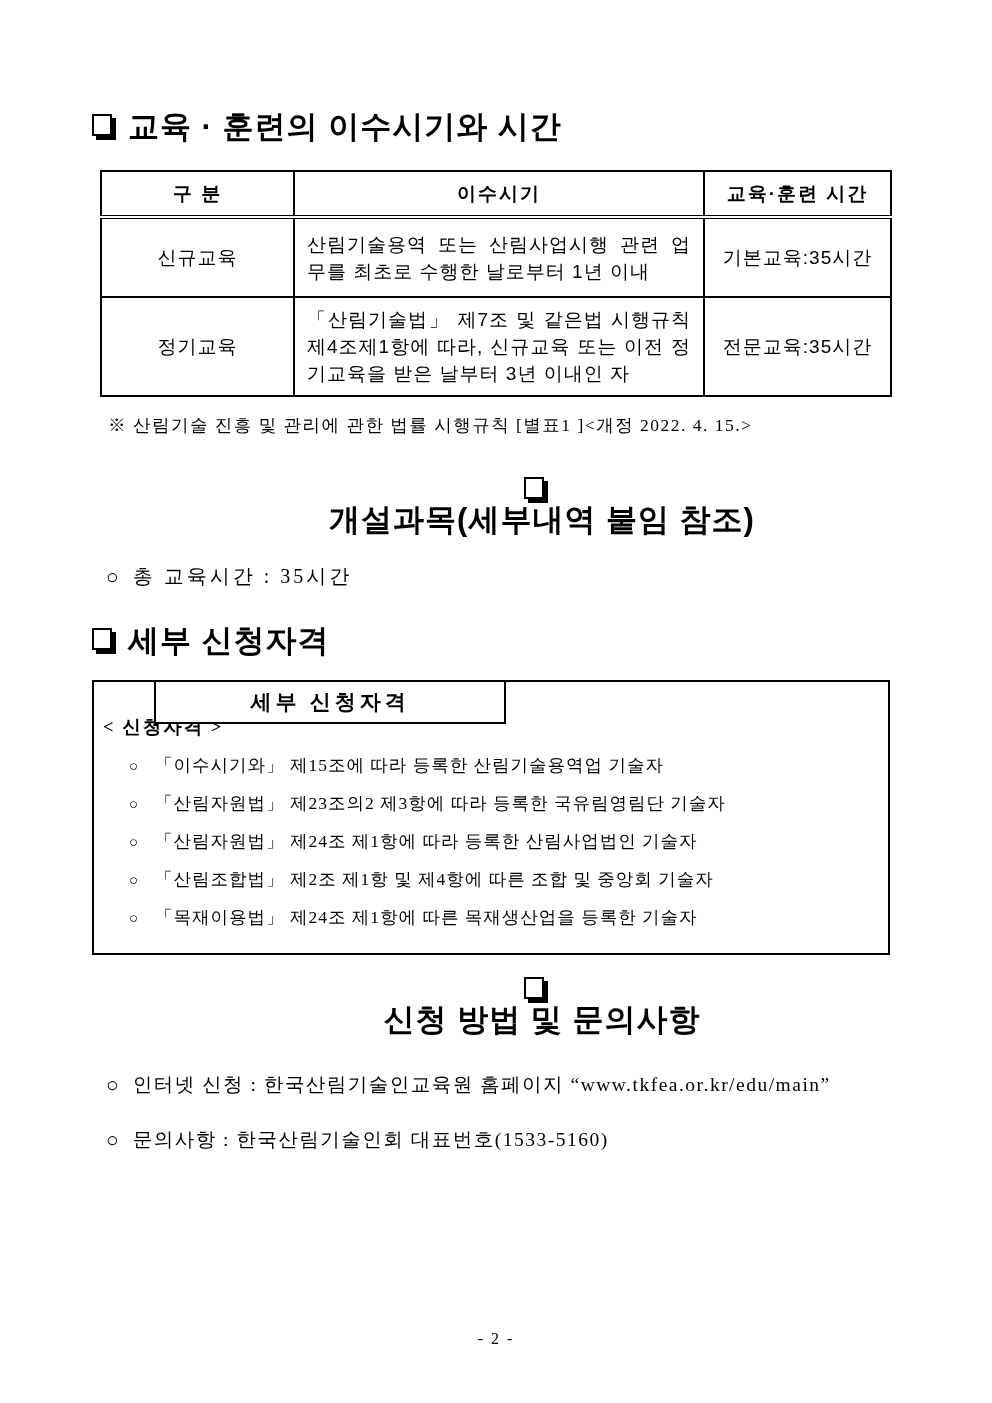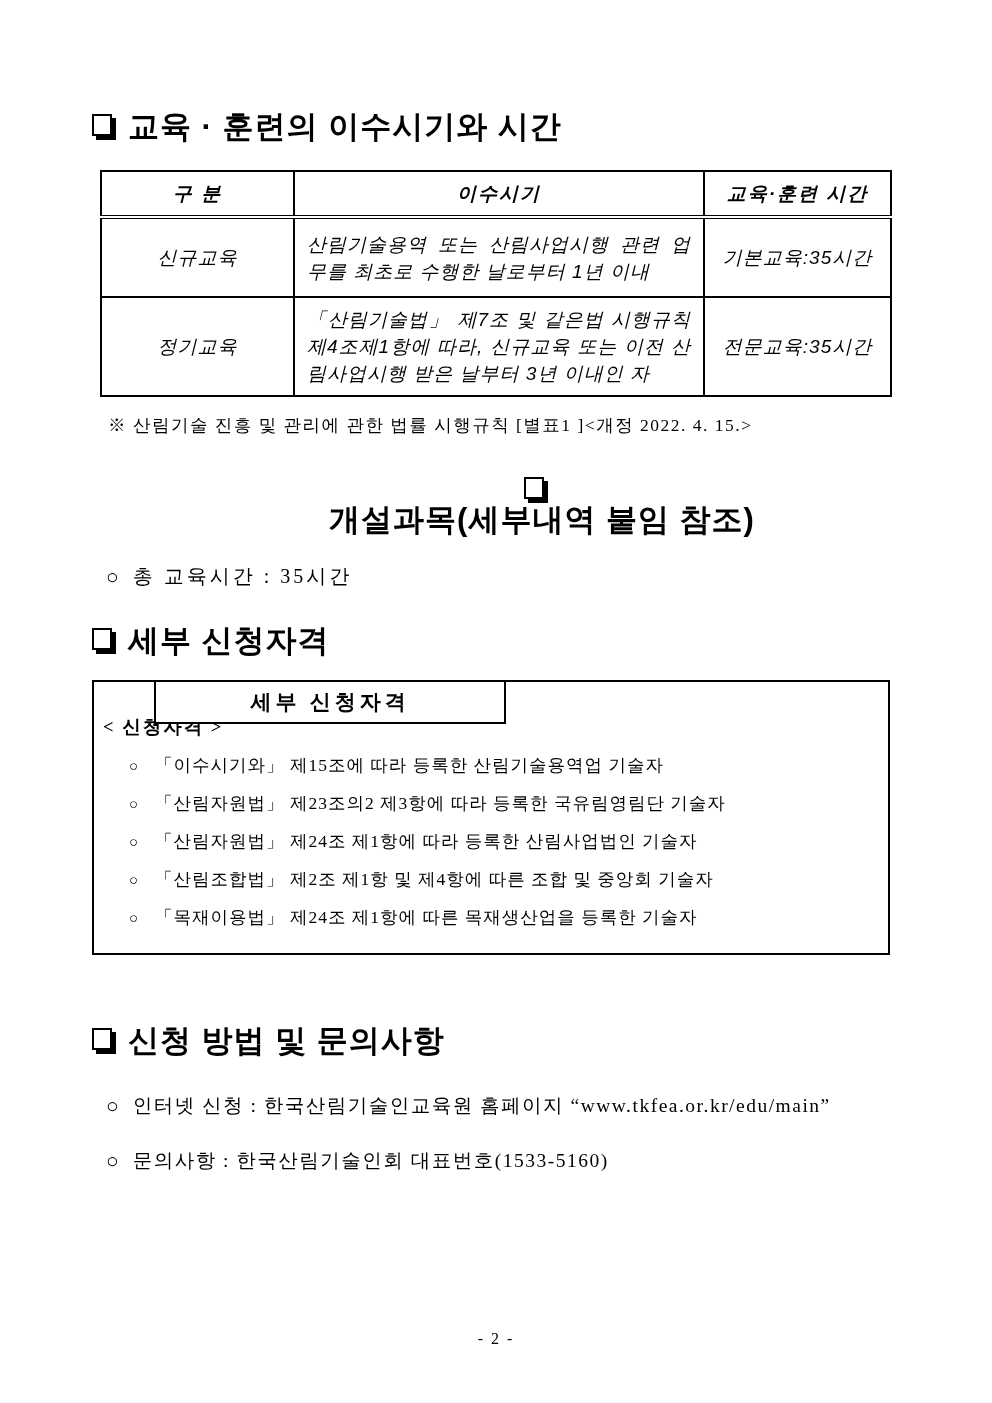--- a/index.html
+++ b/index.html
@@ -33,21 +33,21 @@
     margin: 26px 0 0 100px;
     border-collapse: collapse; table-layout: fixed;
     width: 790px;
     font-family: "Liberation Sans", sans-serif;
   }
   table.edu-table col.c1 { width: 193px; }
   table.edu-table col.c2 { width: 410px; }
   table.edu-table col.c3 { width: 187px; }
   table.edu-table th, table.edu-table td {
     border: 2px solid #000; padding: 6px 10px;
-    font-size: 19px; letter-spacing: 1px; line-height: 27px; font-style: italic;
+    font-size: 19px; letter-spacing: 1px; line-height: 27px;
   }
   table.edu-table thead th {
     height: 46px; font-weight: bold; text-align: center;
     border-bottom: 4px double #000; letter-spacing: 2px;
   }
   table.edu-table td.cat { text-align: center; height: 80px; }
   table.edu-table td.timing { text-align: justify; padding: 8px 12px; }
   table.edu-table td.hours { text-align: center; white-space: nowrap; padding: 6px 8px; }
   table.edu-table tr.r2 td { height: 94px; }
 
@@ -96,21 +96,21 @@
   }
   .app-item .big-circle { align-self: center; }
 
   .footer {
     position: absolute; left: 0; top: 1330px; width: 100%;
     text-align: center; font-size: 16px; letter-spacing: 2px;
   }
 
   .mt40 { margin-top: 40px; flex-direction: column; }
   .mt36 { margin-top: 34px; }
-  .mt46 { margin-top: 69px; }
+  .mt46 { margin-top: 22px; flex-direction: column; }
   .mt26 { margin-top: 26px; }
   .mt34 { margin-top: 34px; }
   .mt28 { margin-top: 28px; }
 </style>
 </head>
 <body>
 
 <div class="content">
 
   <div class="sec-title">
@@ -132,21 +132,21 @@
       </tr>
     </thead>
     <tbody>
       <tr class="r1">
         <td class="cat">신규교육</td>
         <td class="timing">산림기술용역 또는 산림사업시행 관련 업무를 최초로 수행한 날로부터 1년 이내</td>
         <td class="hours">기본교육:35시간</td>
       </tr>
       <tr class="r2">
         <td class="cat">정기교육</td>
-        <td class="timing">「산림기술법」 제7조 및 같은법 시행규칙 제4조제1항에 따라, 신규교육 또는 이전 산림사업시행 받은 날부터 3년 이내인 자</td>
+        <td class="timing">「산림기술법」 제7조 및 같은법 시행규칙 제4조제1항에 따라, 신규교육 또는 이전 정기교육을 받은 날부터 3년 이내인 자</td>
         <td class="hours">전문교육:35시간</td>
       </tr>
     </tbody>
   </table>
 
   <div class="note">※ 산림기술 진흥 및 관리에 관한 법률 시행규칙 [별표1 ]&lt;개정 2022. 4. 15.&gt;</div>
 
   <div class="sec-title mt40">
     <span class="sq"></span>
     <span>개설과목(세부내역 붙임 참조)</span>

